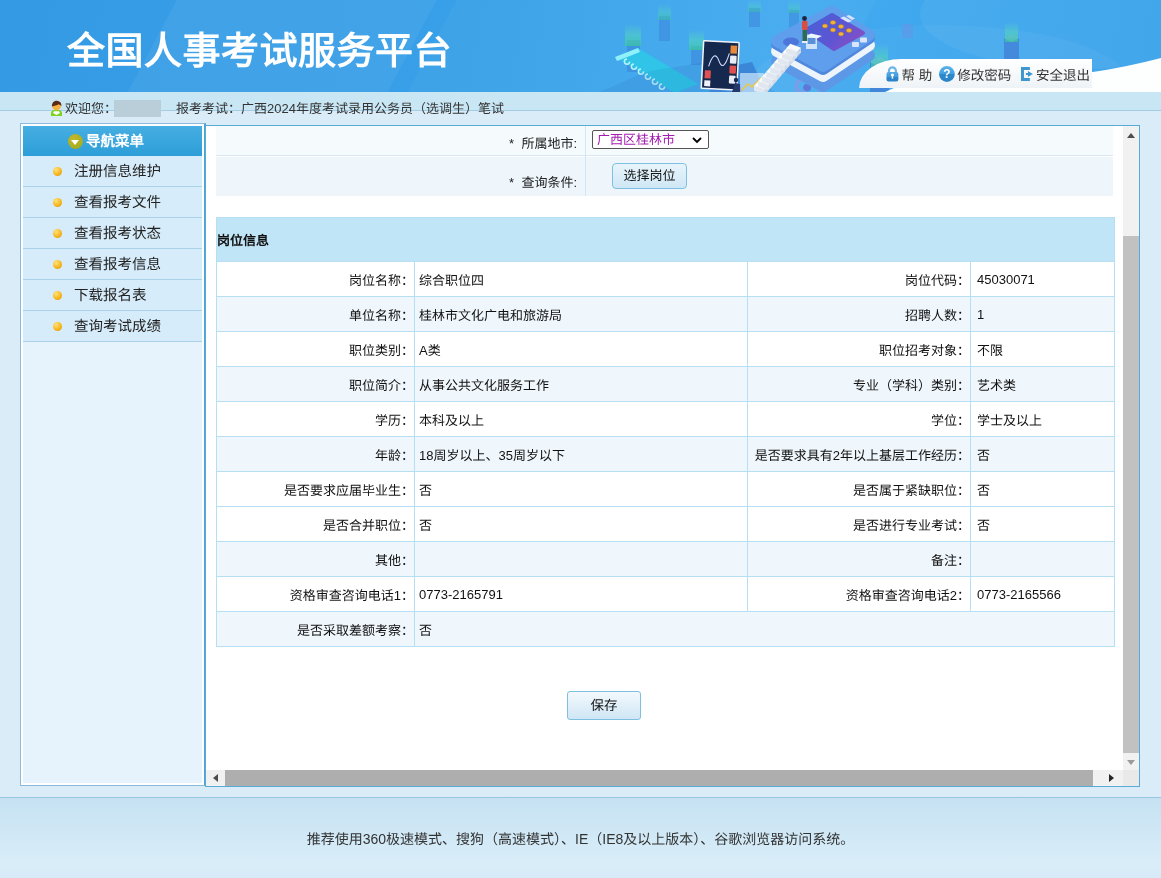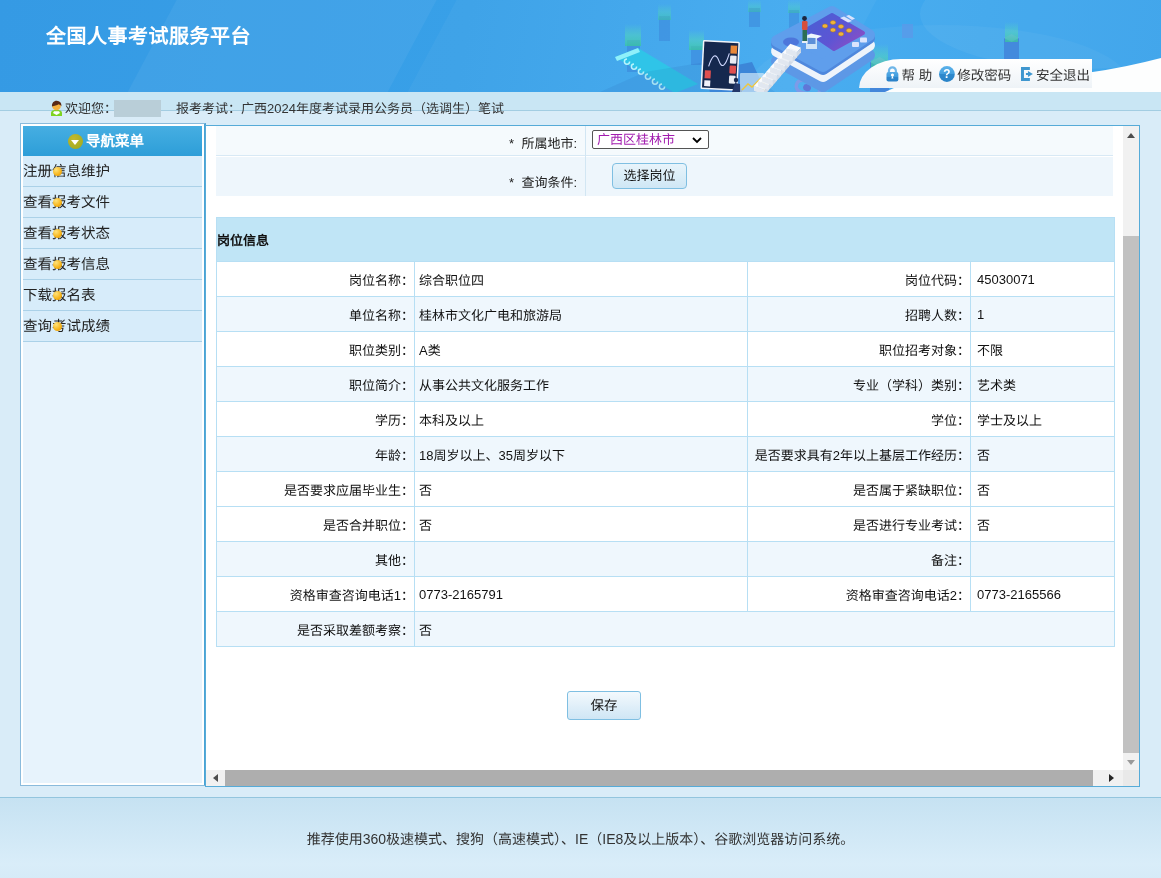--- a/index.html
+++ b/index.html
@@ -3,40 +3,40 @@
 <title>全国人事考试服务平台</title>
 <style>
 *{margin:0;padding:0;box-sizing:border-box}
 html,body{width:1161px;height:878px;overflow:hidden}
 body{font-family:"Liberation Sans",sans-serif;position:relative;background:#d9ecf8}
 
 #header{position:absolute;left:0;top:0;width:1161px;height:92px;overflow:hidden;
  background:linear-gradient(100deg,#359ae4 0%,#38a0e8 40%,#42aaf0 68%,#38a2ea 100%)}
 #header .stripe1{position:absolute;left:150px;top:-30px;width:260px;height:160px;background:rgba(255,255,255,.05);transform:skewX(-28deg)}
 #header .stripe2{position:absolute;left:430px;top:-30px;width:420px;height:160px;background:rgba(255,255,255,.04);transform:skewX(-28deg)}
-#title{position:absolute;left:46px;top:20px;font-size:20px;font-weight:bold;color:#fff;letter-spacing:0.5px}
+#title{position:absolute;left:67px;top:20px;font-size:38px;font-weight:bold;color:#fff;letter-spacing:0.5px}
 #toolbar{position:absolute;left:859px;top:59px;width:233px;height:29px;
  background:linear-gradient(#ffffff,#eef3f7);border-radius:42px 0 0 0 / 29px 0 0 0;
  display:flex;align-items:center;font-size:13.5px;color:#333;white-space:nowrap}
 #toolbar .txt{margin:0 2px}
 
 #welcome{position:absolute;left:0;top:92px;width:1161px;height:19px;background:#c9e6f4;border-bottom:1px solid #a3cde2;font-size:13px;color:#333}
 #welcome .avatar{position:absolute;left:50px;top:8px}
 #wel1{position:absolute;left:65px;top:6px}
 #redact{position:absolute;left:114px;top:8px;width:47px;height:17px;background:#b9ced8}
 #wel2{position:absolute;left:176px;top:6px}
 
 #sidebar{position:absolute;left:20px;top:123px;width:186px;height:663px;background:#fff;border:1px solid #8abbdc;border-right:2px solid #4aa3d4}
 #sidebar .inner{position:absolute;left:2px;top:2px;right:2px;bottom:2px;background:#e7f3fc}
 #menuhead{position:absolute;left:0;top:0;width:100%;height:30px;background:linear-gradient(#46aee2,#2d9ed8);color:#fff;font-size:14.5px;font-weight:bold;line-height:30px}
 #menuhead .ico{position:absolute;left:45px;top:8px;width:15px;height:15px;border-radius:50%;background:radial-gradient(circle at 38% 32%,#c3b92c,#9aa81e);}
 #menuhead .ico:after{content:"";position:absolute;left:3.1px;top:5.5px;border-left:4.5px solid transparent;border-right:4.5px solid transparent;border-top:5.5px solid #fff}
 #menuhead .mt{position:absolute;left:63px}
 ul.menu{position:absolute;left:0;top:30px;width:100%;list-style:none}
-ul.menu li{height:31px;line-height:30px;background:#d7ecfa;border-bottom:1px solid #abd1e8;font-size:14.5px;color:#222;position:relative}
+ul.menu li{height:31px;line-height:30px;background:#d7ecfa;border-bottom:1px solid #abd1e8;font-size:14.5px;color:#222;padding-left:51px;position:relative}
 ul.menu li .dot{position:absolute;left:30px;top:11px;width:9px;height:9px;border-radius:50%;background:radial-gradient(circle at 35% 30%,#ffe27a,#f6b318 60%,#d98e07)}
 
 #content{position:absolute;left:205px;top:125px;width:935px;height:662px;background:#fff;border:1px solid #56abd8}
 #cin{position:absolute;left:0;top:0;width:917px;height:644px;overflow:hidden}
 .band1{position:absolute;left:10px;top:0;width:897px;height:30px;background:#f5fafd;border-bottom:1px solid #d8e9f5}
 .band2{position:absolute;left:10px;top:31px;width:897px;height:39px;background:#eef6fc}
 .flabel{position:absolute;width:200px;text-align:right;font-size:13px;color:#222}
 #fl1{left:171px;top:7px}
 #fl2{left:171px;top:46px}
 #select{position:absolute;left:386px;top:4px;width:117px;height:19px;border:1px solid #545454;border-radius:2px;background:#fff;font-size:13px;color:#a21caf;line-height:17px;padding-left:4px}

